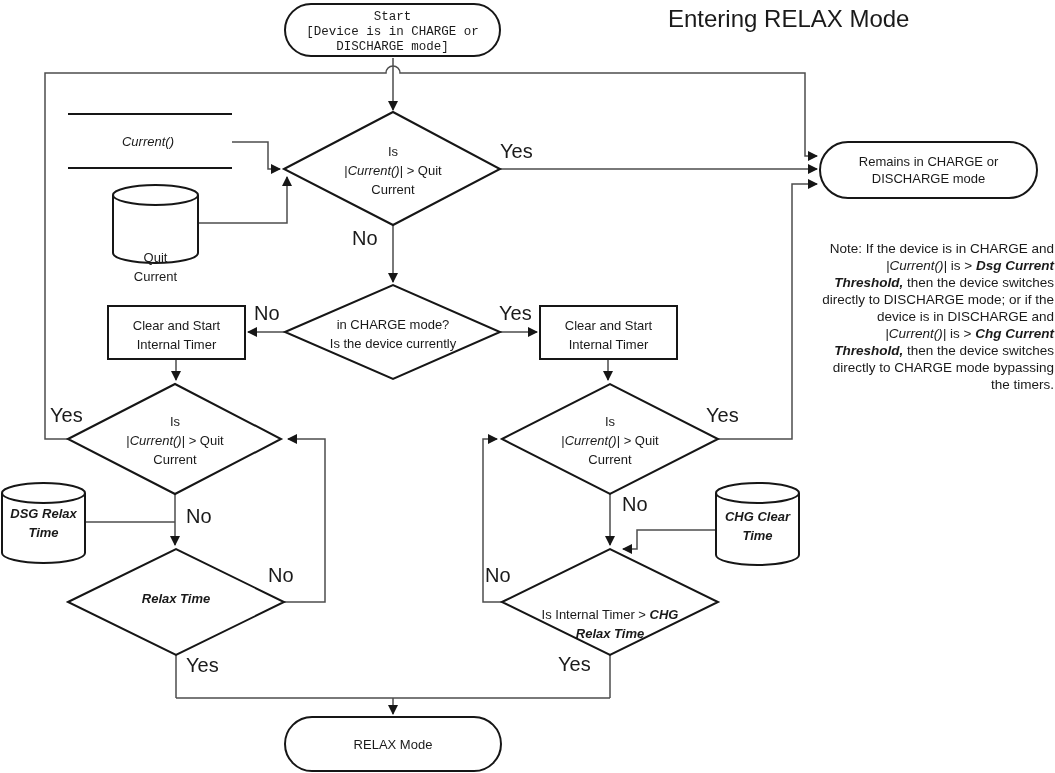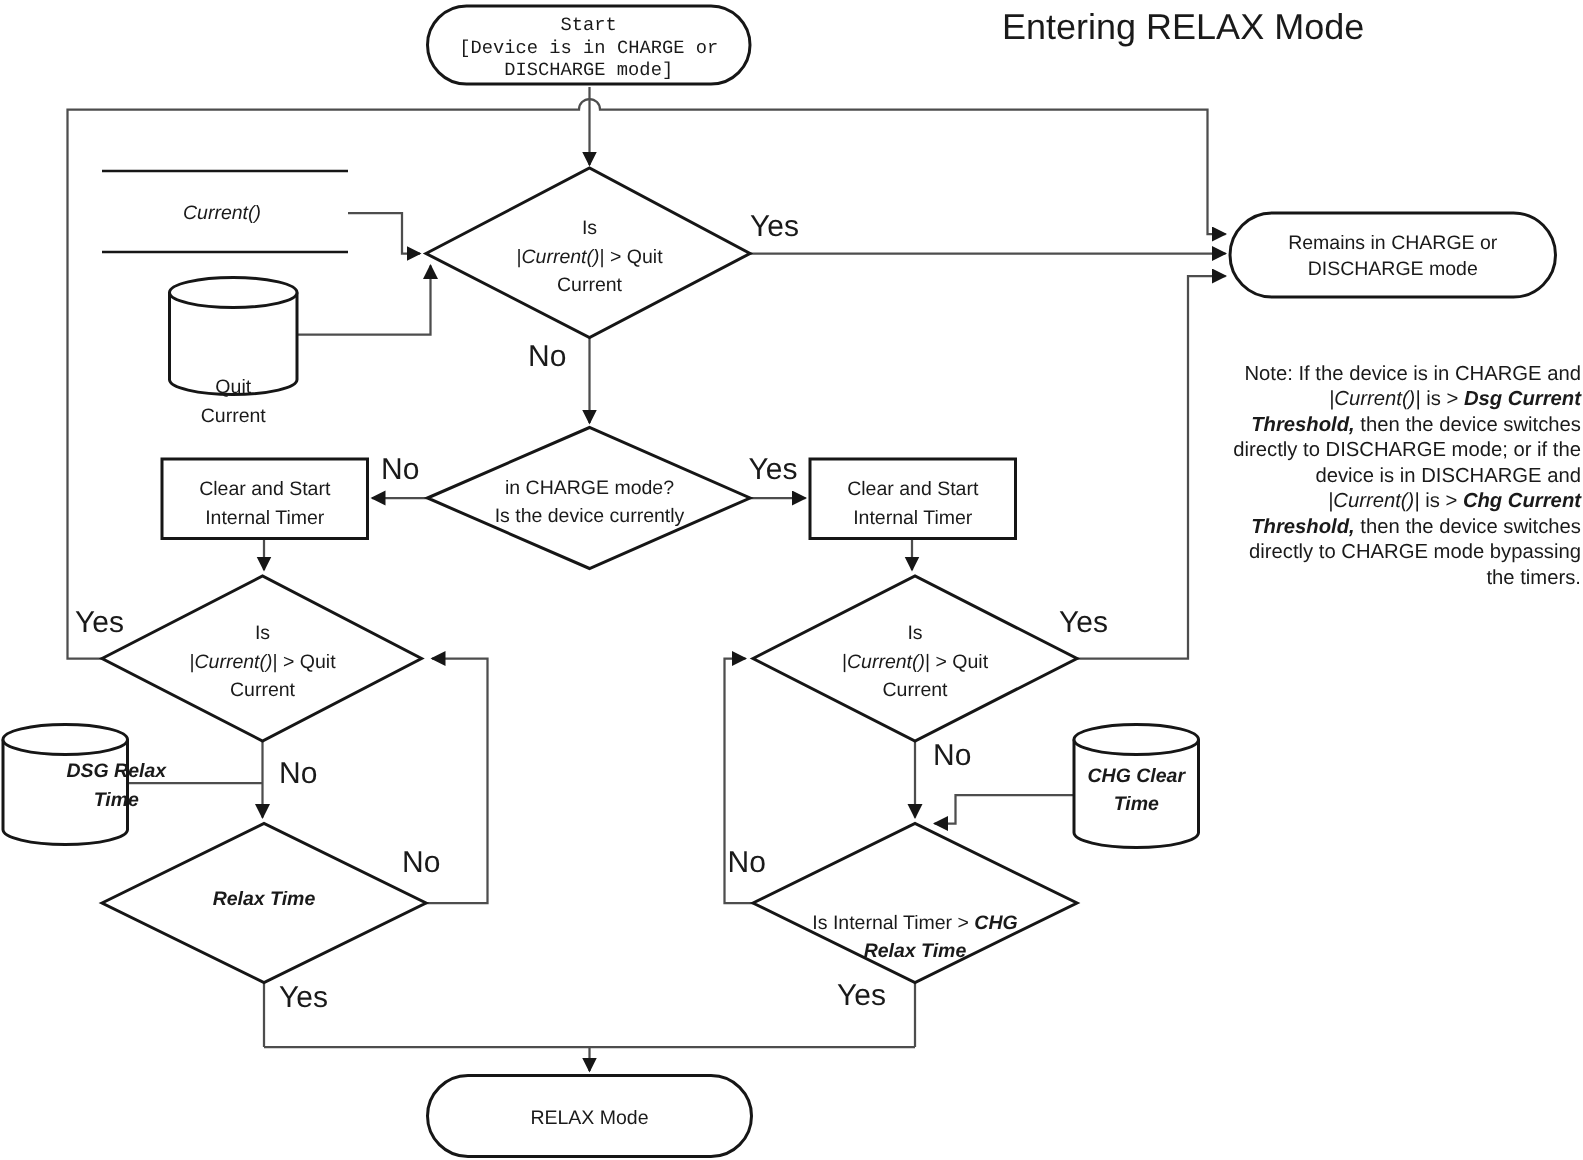--- a/index.html
+++ b/index.html
@@ -129,21 +129,21 @@
   </div>
   <div class="lbl" style="left:520px;top:589px;width:180px;line-height:19px;margin-top:16px;">
     <div><span>Is Internal Timer &gt; </span><span class="bi">CHG</span></div>
     <div class="bi">Relax Time</div>
   </div>
 
   <div class="lbl" style="left:113px;top:212px;width:85px;line-height:19px;margin-top:36px;">
     <div>Quit</div>
     <div>Current</div>
   </div>
-  <div class="lbl bi" style="left:2px;top:504px;width:83px;line-height:19px;padding-left:34px;">
+  <div class="lbl bi" style="left:2px;top:504px;width:83px;line-height:19px;">
     <div>DSG Relax</div>
     <div>Time</div>
   </div>
   <div class="lbl bi" style="left:716px;top:507px;width:83px;line-height:19px;">
     <div>CHG Clear</div>
     <div>Time</div>
   </div>
 
   <div class="lbl it" style="left:78px;top:133px;width:140px;">Current()</div>
 

